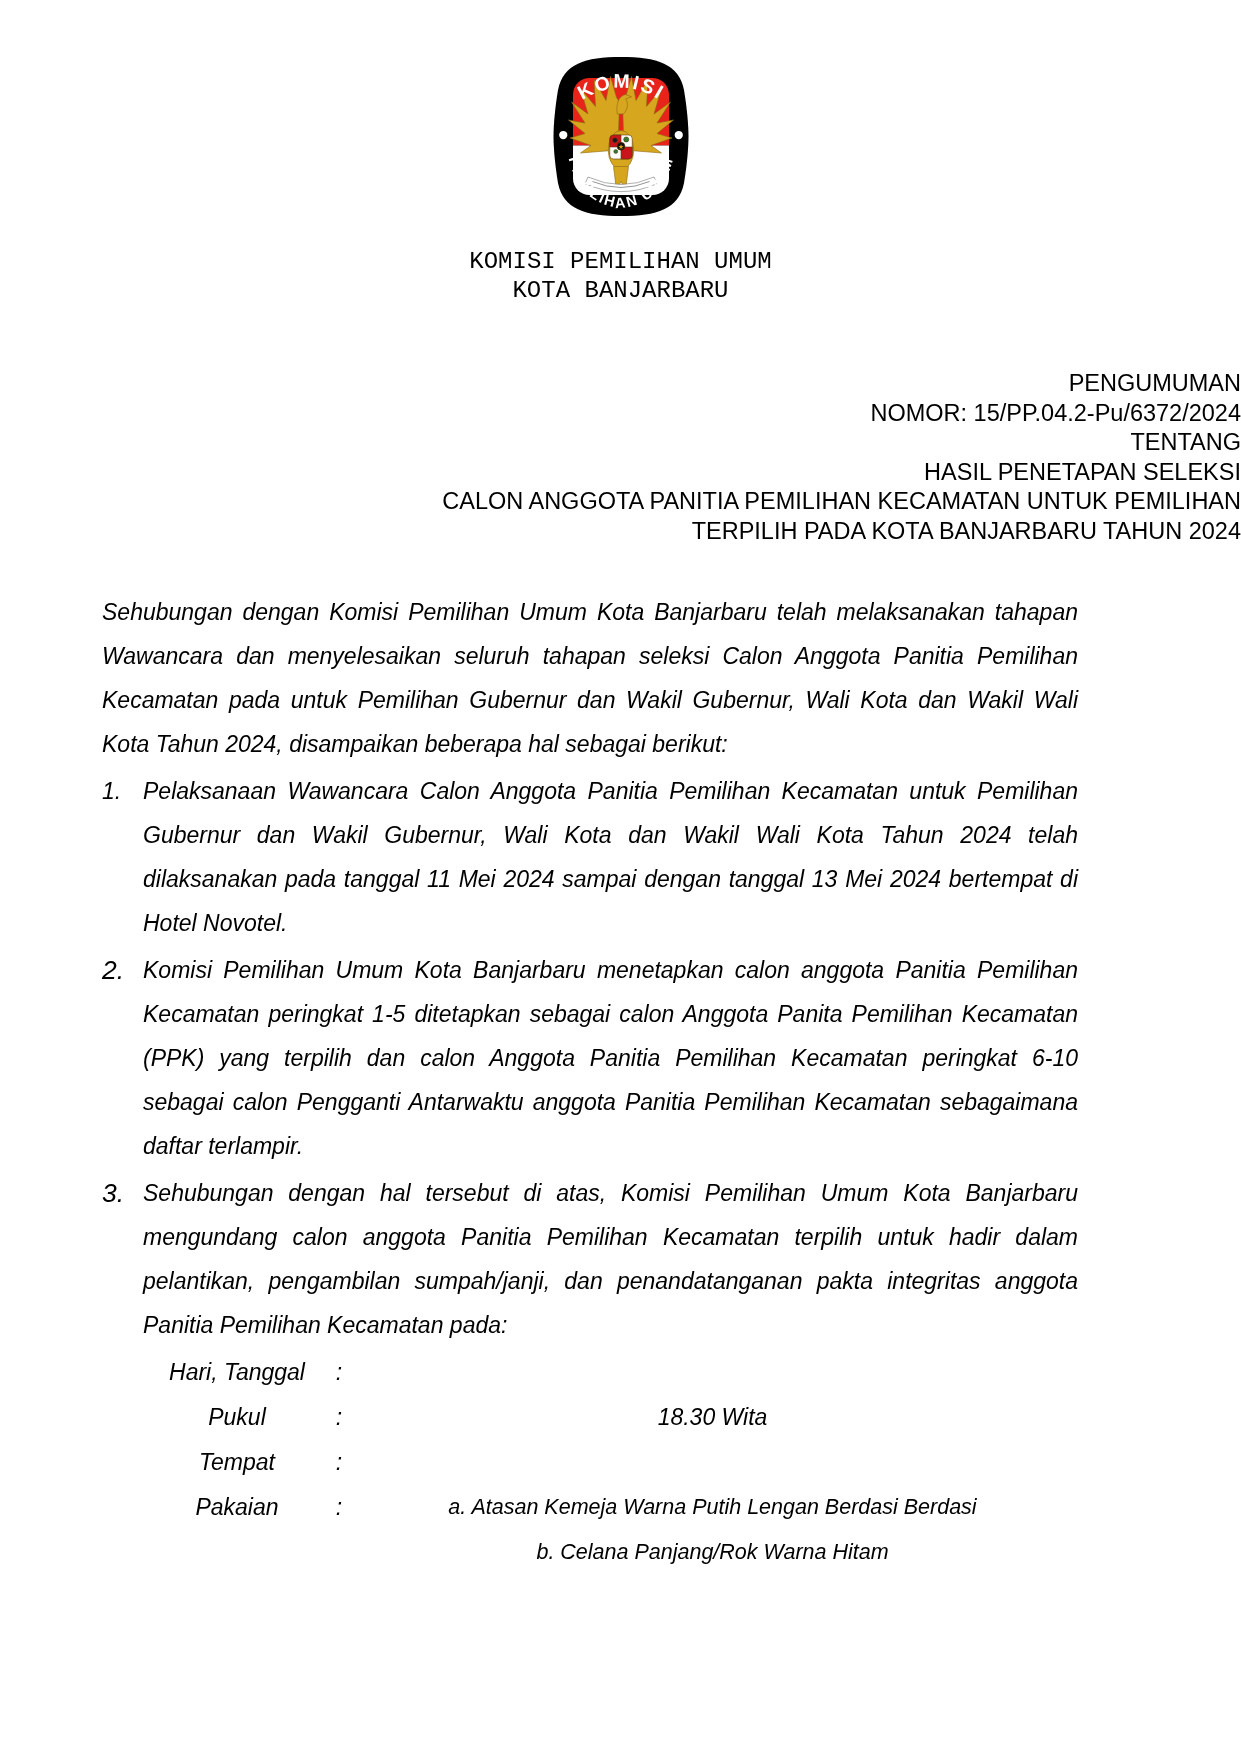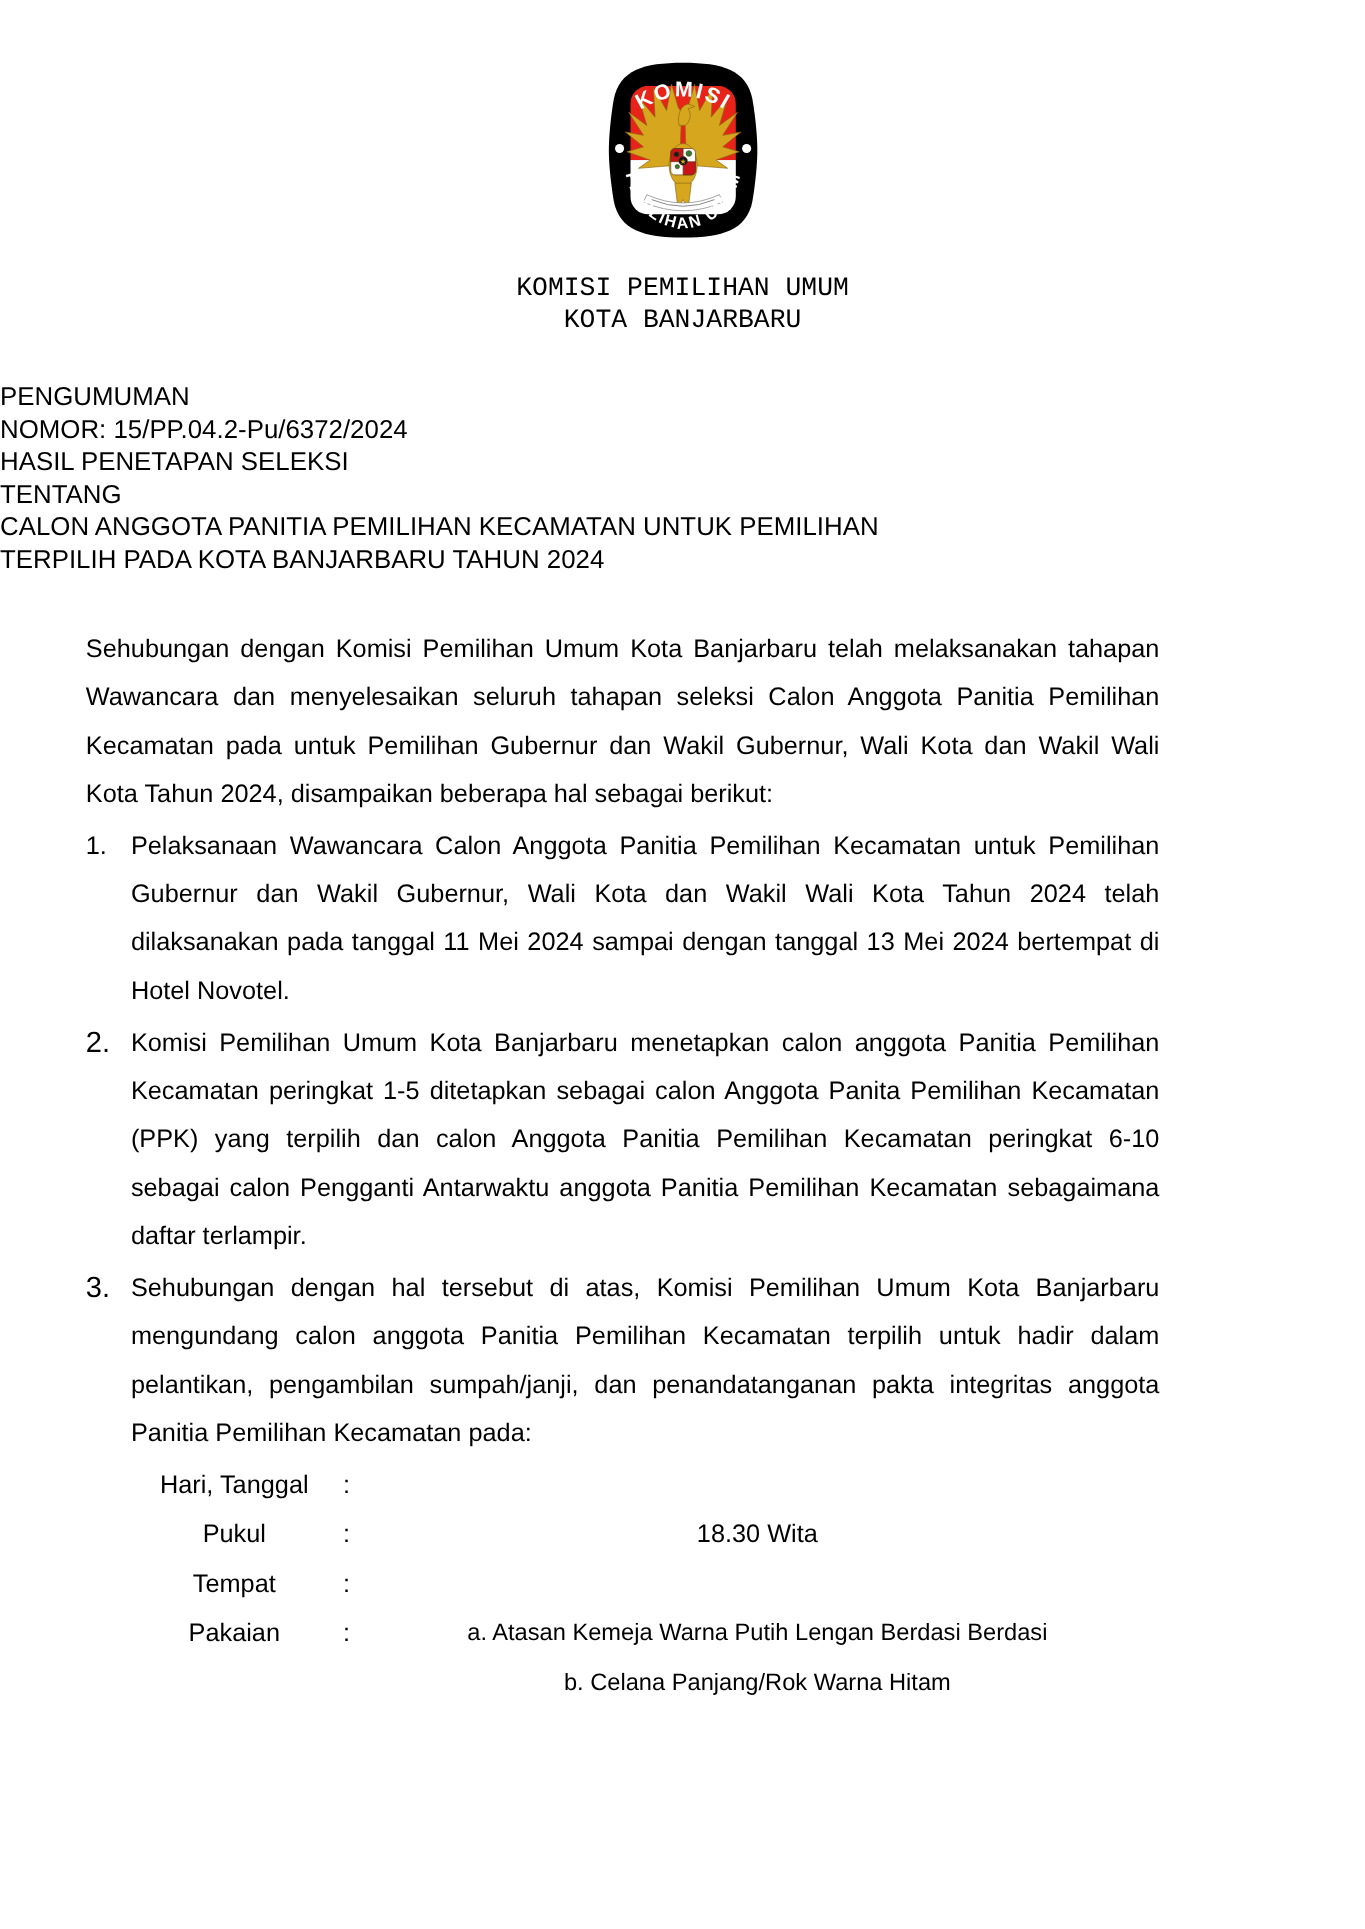--- a/index.html
+++ b/index.html
@@ -19,30 +19,31 @@
   }
   .logo-wrap svg { width: 150px; height: 165px; }
   .org-name {
     margin-top: 24px;
     text-align: center;
     font-size: 24px;
     line-height: 29px;
     font-family: Liberation Mono, monospace;
   }
   .title-block {
-    margin-top: 40px;
-    text-align: left;
+    margin-top: 64px;
+    text-align: right;
     font-size: 23.5px;
     line-height: 29.5px;
   }
   .content {
-    margin: 44px auto 0 78px;
+    margin: 44px auto 0 102px;
     width: 976px;
     font-size: 23px;
     line-height: 44px;
+    font-style: italic;
   }
   .paragraph { text-align: justify; }
   .list-item { display: flex; margin-top: 3px; }
   .list-item .num { width: 41px; flex: none; }
   .list-item.num-large .num { font-size: 26.5px; }
   .item-text { flex: 1; text-align: justify; }
   .kv-block { margin-top: 3px; margin-left: 41px; text-align: center; }
   .kv-row { display: flex; line-height: 45px; }
   .kv-label { width: 188px; flex: none; }
   .kv-sep { width: 16px; flex: none; }
@@ -112,22 +113,22 @@
   </div>
 
   <div class="org-name">
     <div>KOMISI PEMILIHAN UMUM</div>
     <div>KOTA BANJARBARU</div>
   </div>
 
   <div class="title-block">
     <div>PENGUMUMAN</div>
     <div>NOMOR: 15/PP.04.2-Pu/6372/2024</div>
+    <div>TENTANG</div>
     <div>HASIL PENETAPAN SELEKSI</div>
-    <div>TENTANG</div>
     <div>CALON ANGGOTA PANITIA PEMILIHAN KECAMATAN UNTUK PEMILIHAN</div>
     <div>TERPILIH PADA KOTA BANJARBARU TAHUN 2024</div>
   </div>
 
   <div class="content">
 
     <div class="paragraph">Sehubungan dengan Komisi Pemilihan Umum Kota Banjarbaru telah melaksanakan tahapan Wawancara dan menyelesaikan seluruh tahapan seleksi Calon Anggota Panitia Pemilihan Kecamatan pada untuk Pemilihan Gubernur dan Wakil Gubernur, Wali Kota dan Wakil Wali Kota Tahun 2024, disampaikan beberapa hal sebagai berikut:</div>
 
     <div class="list-item">
       <div class="num">1.</div>

